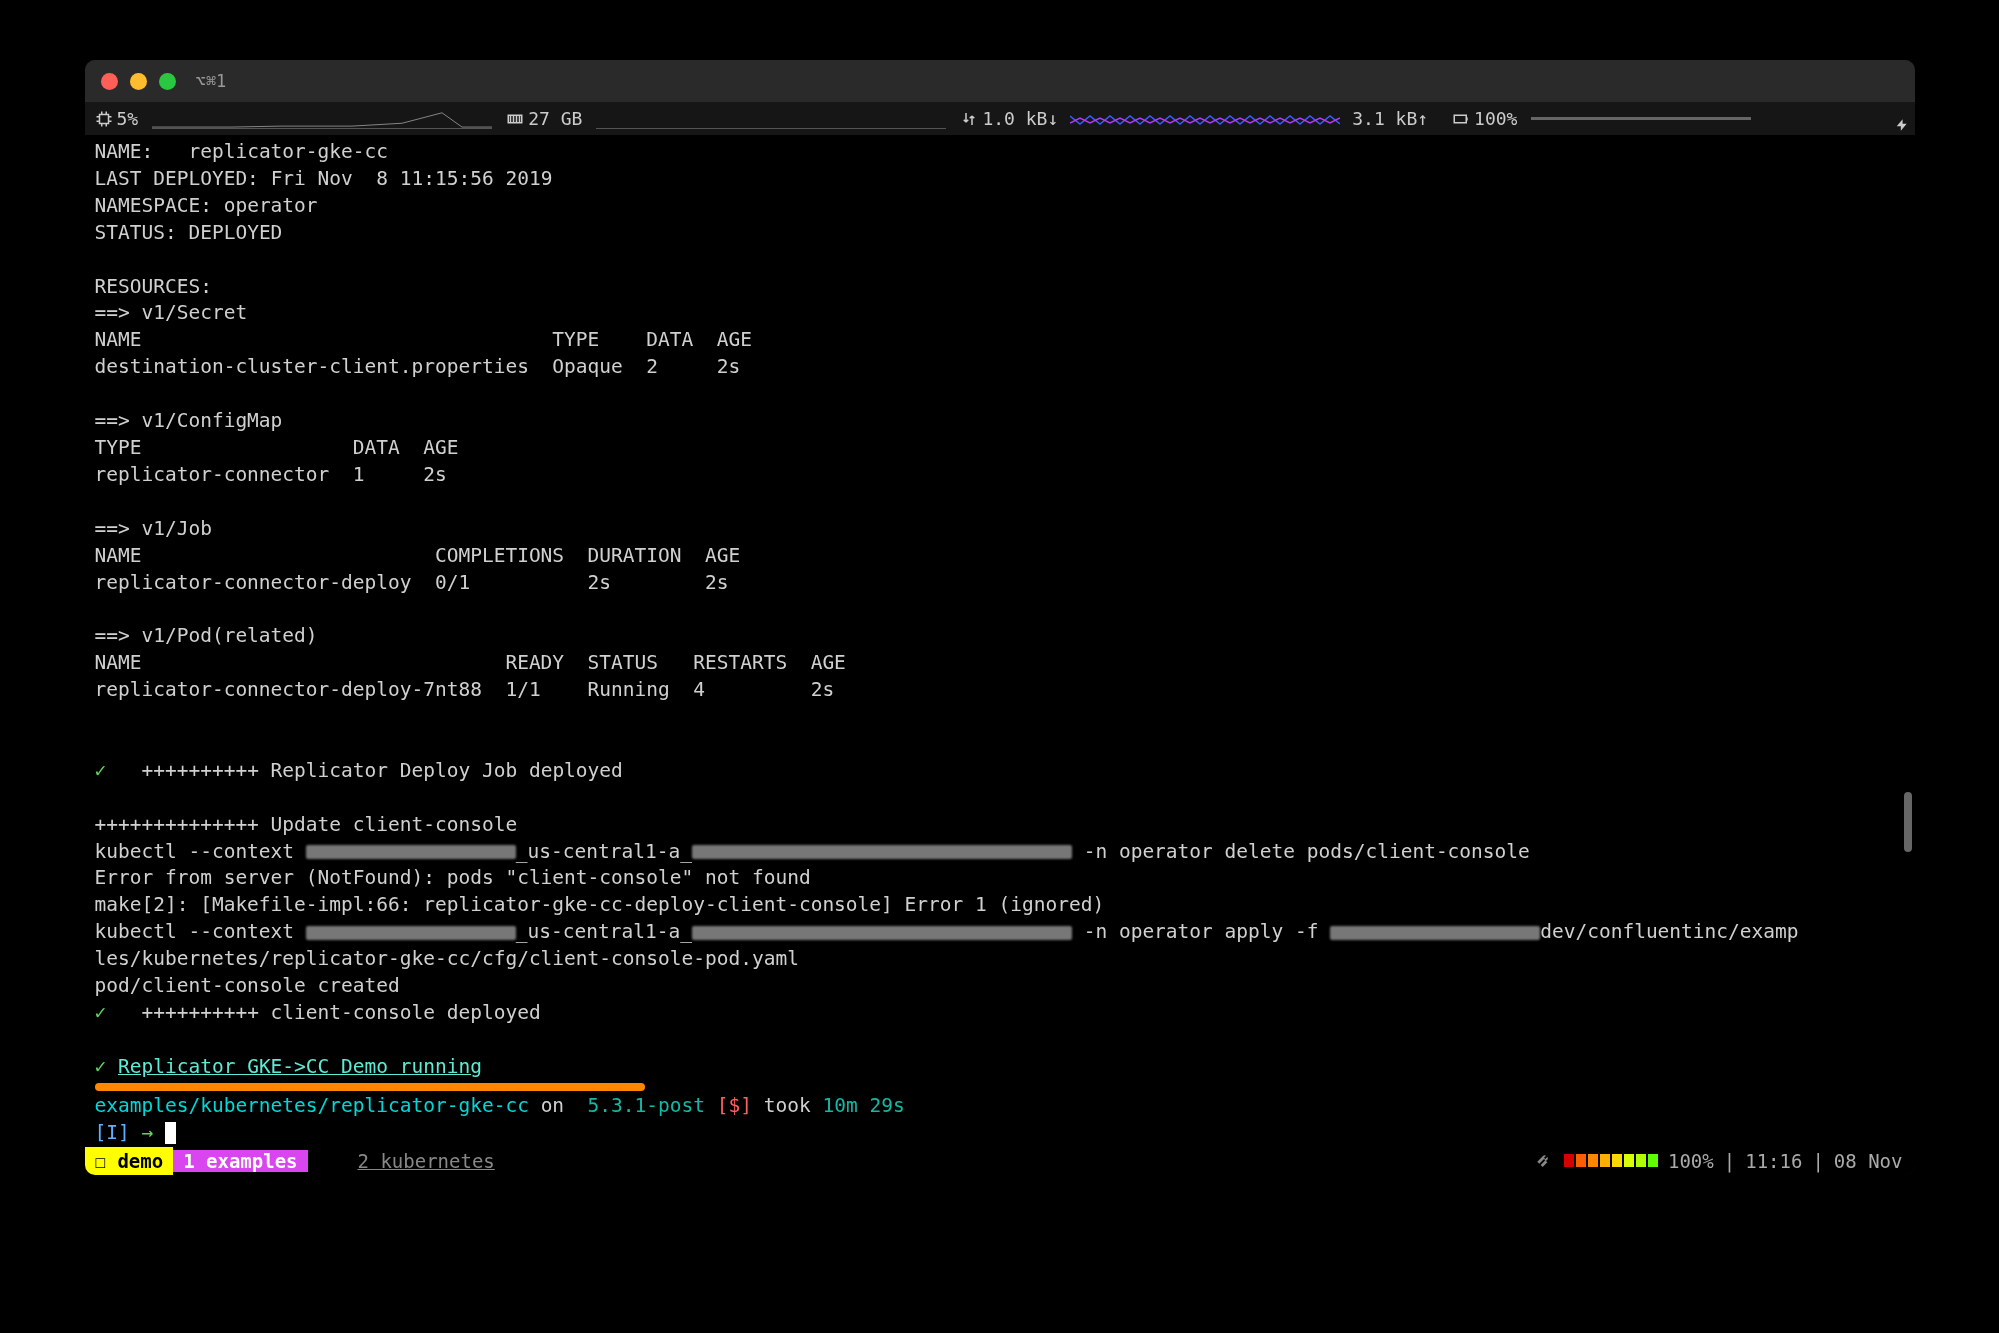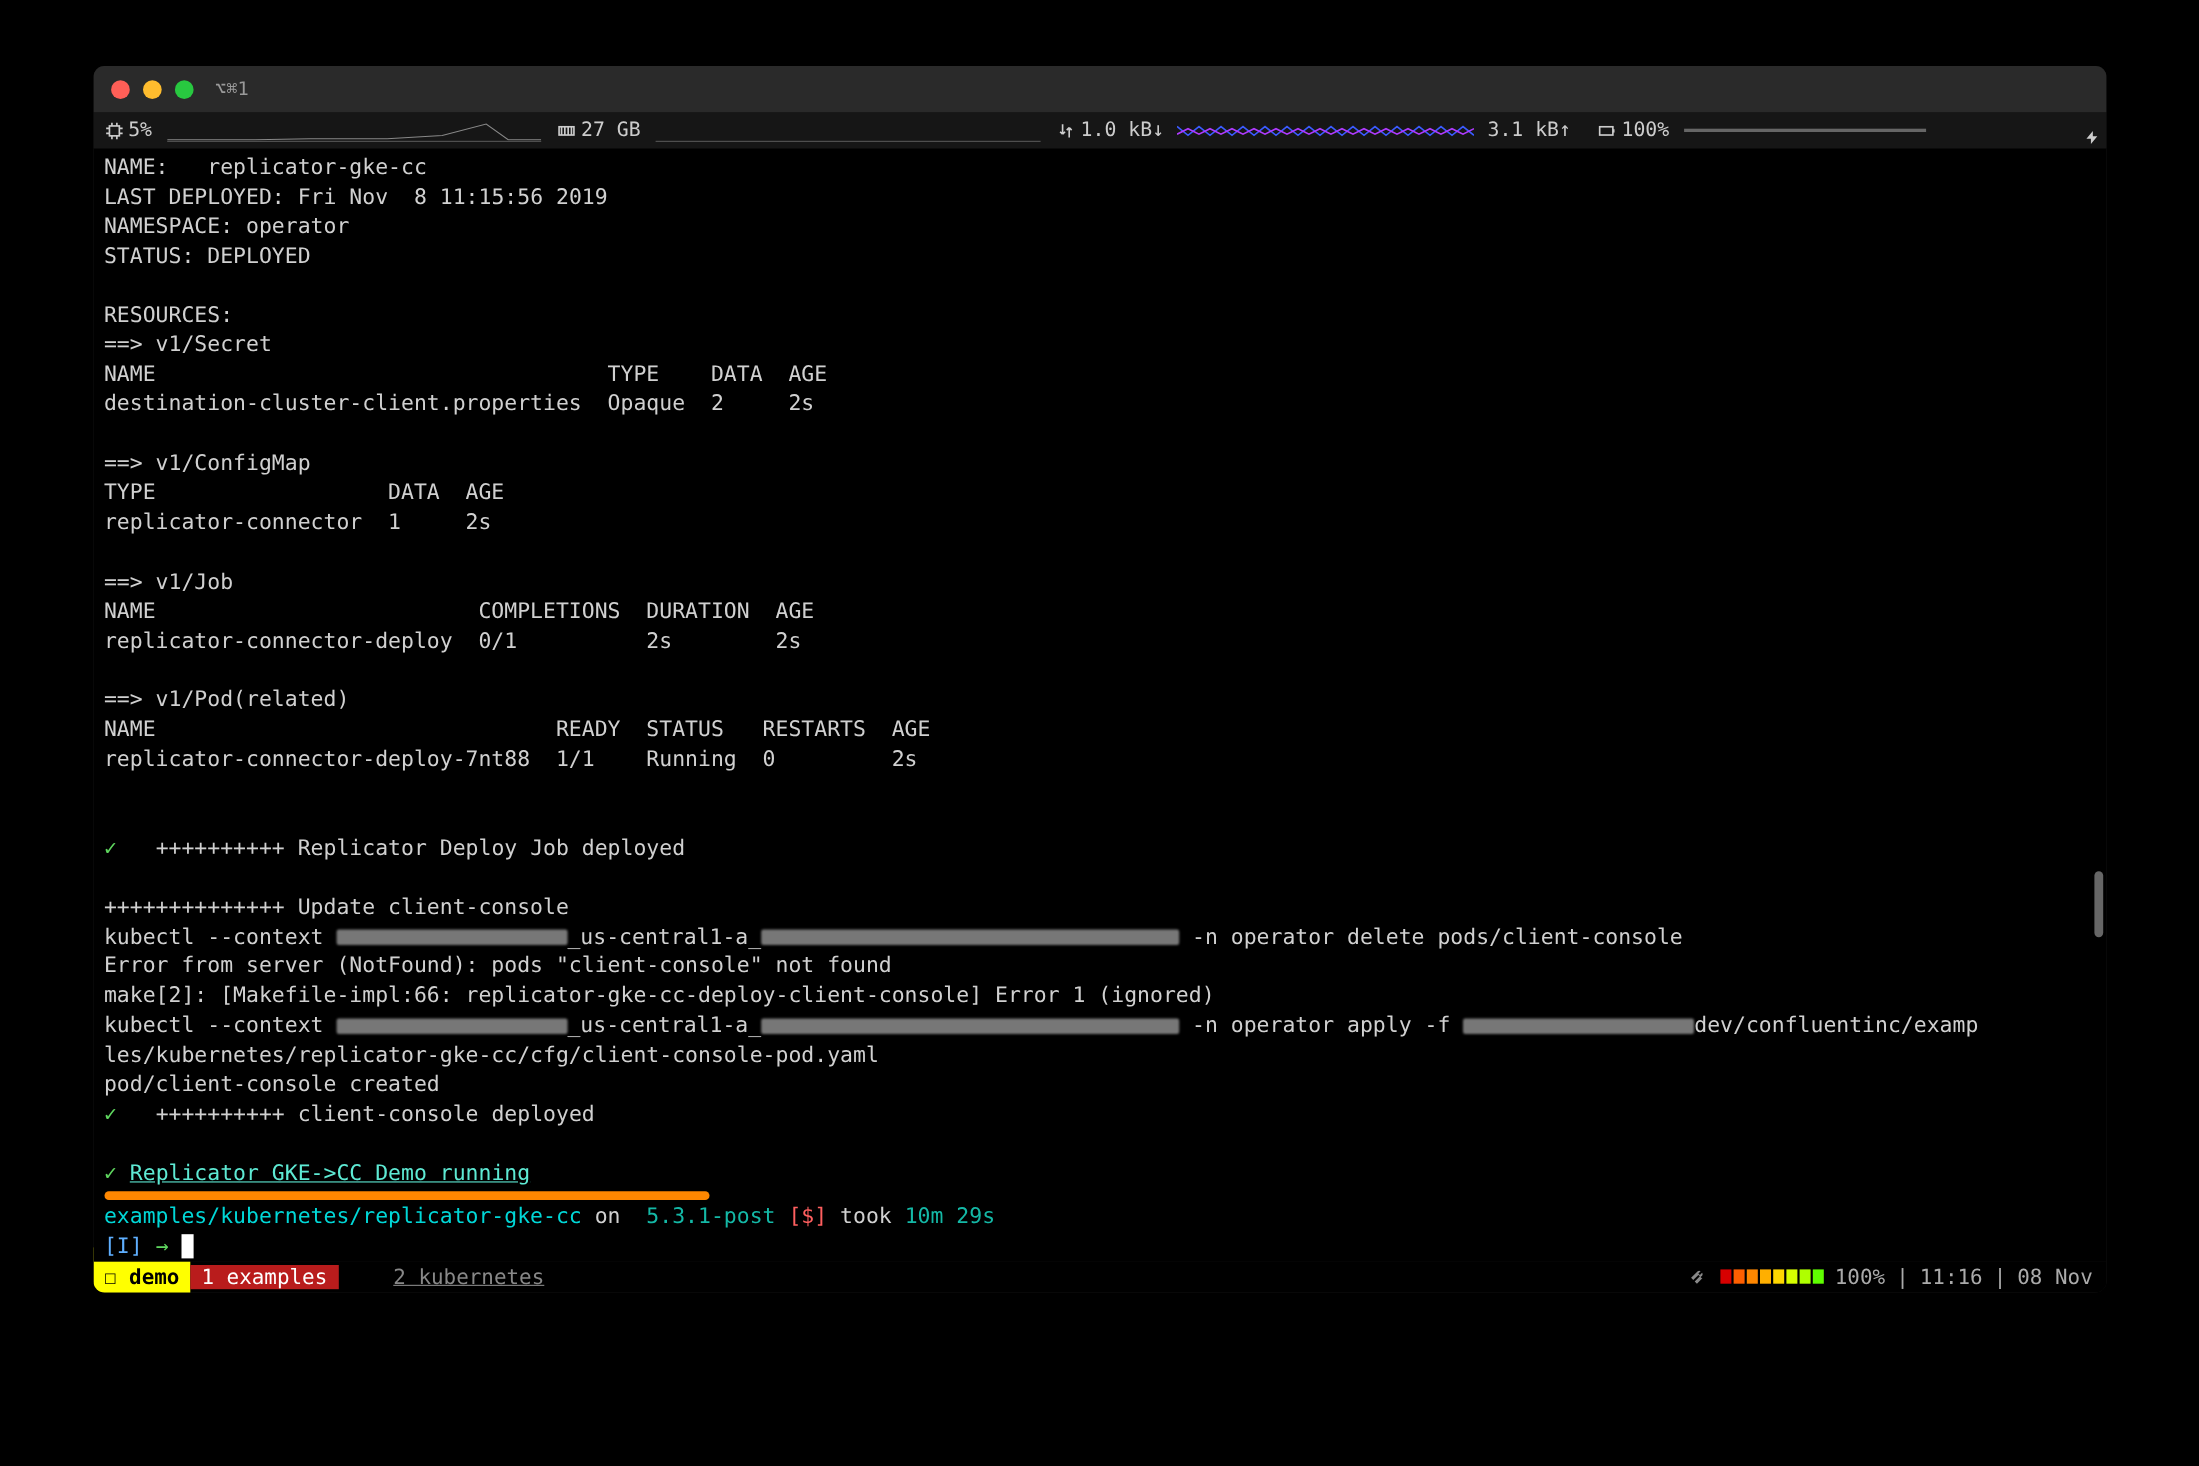--- a/index.html
+++ b/index.html
@@ -97,22 +97,22 @@
     .tmux {
       display: flex; align-items: center;
       font-size: 19px; height: 28px;
       background: #000;
     }
     .tmux .session {
       background: #ffff00; color: #000;
       padding: 16px 10px; font-weight: bold;
     }
     .tmux .win-active {
-      background: #b91c1c; color: #fff;
-      padding: 0 10px; font-weight: normal;
+      background: #d946ef; color: #fff;
+      padding: 0 10px; font-weight: bold;
     }
     .tmux .win {
       color: #888; padding: 0 10px; text-decoration: underline; margin-left: 40px;
     }
     .tmux .spacer { flex: 1; }
     .tmux .right { display: flex; align-items: center; gap: 10px; color: #aaa; padding-right: 12px; }
     .gradbar { display: flex; gap: 2px; }
     .gradbar span { width: 10px; height: 13px; display: inline-block; }
     .scrollbar {
       position: absolute; right: 3px; top: 65%;
@@ -204,21 +204,21 @@
 <span>==&gt; v1/ConfigMap</span>
 <span>TYPE                  DATA  AGE</span>
 <span>replicator-connector  1     2s</span>
 
 <span>==&gt; v1/Job</span>
 <span>NAME                         COMPLETIONS  DURATION  AGE</span>
 <span>replicator-connector-deploy  0/1          2s        2s</span>
 
 <span>==&gt; v1/Pod(related)</span>
 <span>NAME                               READY  STATUS   RESTARTS  AGE</span>
-<span>replicator-connector-deploy-7nt88  1/1    Running  0         2s</span>
+<span>replicator-connector-deploy-7nt88  1/1    Running  4         2s</span>
 
 
 <span class="check">✓</span>   <span>++++++++++ Replicator Deploy Job deployed</span>
 
 <span>++++++++++++++ Update client-console</span>
 <span>kubectl --context </span><span class="redacted" style="width:210px"></span><span>_us-central1-a_</span><span class="redacted" style="width:380px"></span><span> -n operator delete pods/client-console</span>
 <span>Error from server (NotFound): pods "client-console" not found</span>
 <span>make[2]: [Makefile-impl:66: replicator-gke-cc-deploy-client-console] Error 1 (ignored)</span>
 <span>kubectl --context </span><span class="redacted" style="width:210px"></span><span>_us-central1-a_</span><span class="redacted" style="width:380px"></span><span> -n operator apply -f </span><span class="redacted" style="width:210px"></span><span>dev/confluentinc/examp</span>
 <span>les/kubernetes/replicator-gke-cc/cfg/client-console-pod.yaml</span>

